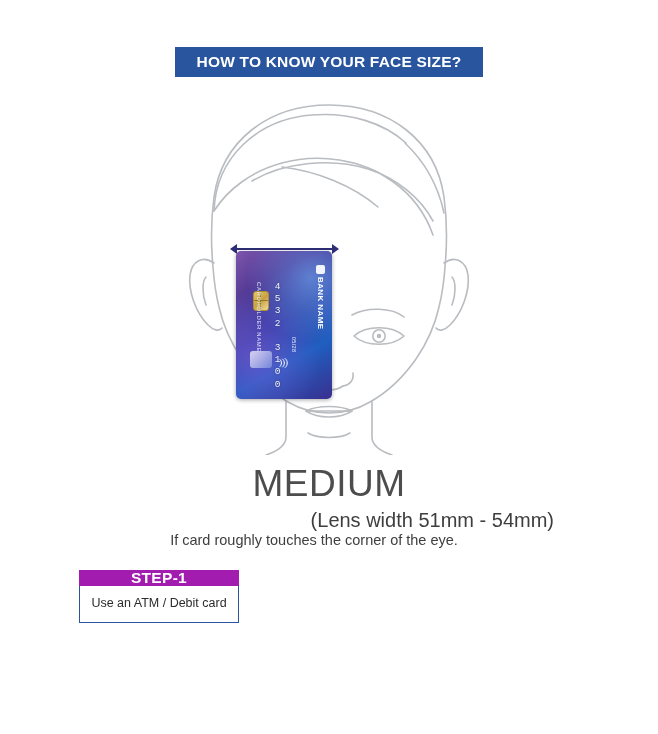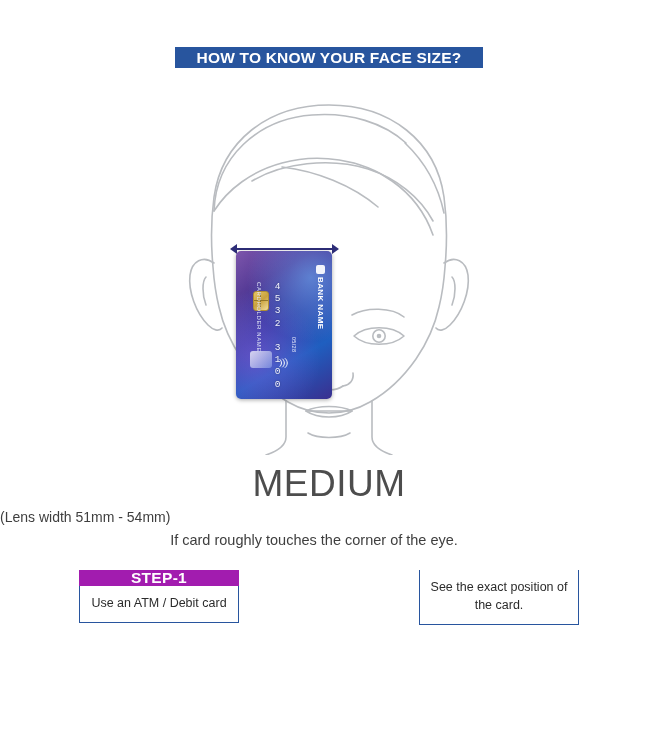--- a/index.html
+++ b/index.html
@@ -14,21 +14,21 @@
     overflow: hidden;
     position: relative;
   }
 
   
   .header-banner {
     position: absolute;
     left: 175px;
     top: 47px;
     width: 308px;
-    height: 21px;
+    height: 30px;
     background: #28559e;
     display: flex;
     align-items: center;
     justify-content: center;
   }
   .header-banner-text {
     color: #ffffff;
     font-size: 15.5px;
     font-weight: bold;
     letter-spacing: 0.2px;
@@ -193,22 +193,22 @@
     text-align: center;
     font-size: 37px;
     color: #4d4d4d;
     letter-spacing: 0.5px;
   }
   .size-sub {
     position: absolute;
     left: 0;
     top: 509px;
     width: 554px;
-    text-align: left;
-    font-size: 14px;
+    text-align: right;
+    font-size: 20px;
     color: #3e3e3e;
   }
   .size-note {
     position: absolute;
     left: 0;
     top: 532px;
     width: 628px;
     text-align: center;
     font-size: 14.5px;
     color: #3e3e3e;
@@ -346,15 +346,14 @@
 <div class="size-note">If card roughly touches the corner of the eye.</div>
 
 <div class="steps">
   <div class="step">
     <div class="step-head">STEP-1</div>
     <div class="step-body">Use  an ATM / Debit card</div>
   </div>
   <div class="step">
   </div>
   <div class="step">
-    <div class="step-body">See the exact position of the card.</div>
   </div>
 </div>
 
 </body></html>

